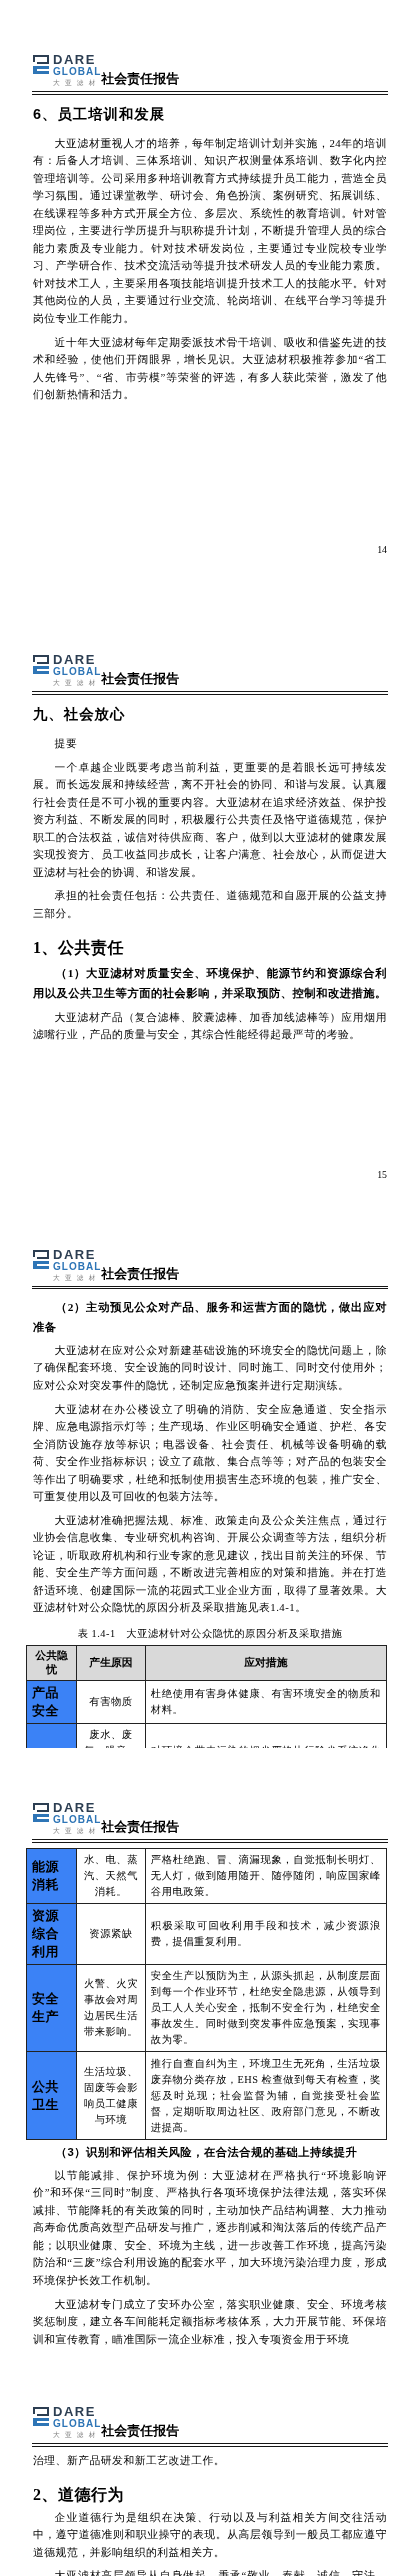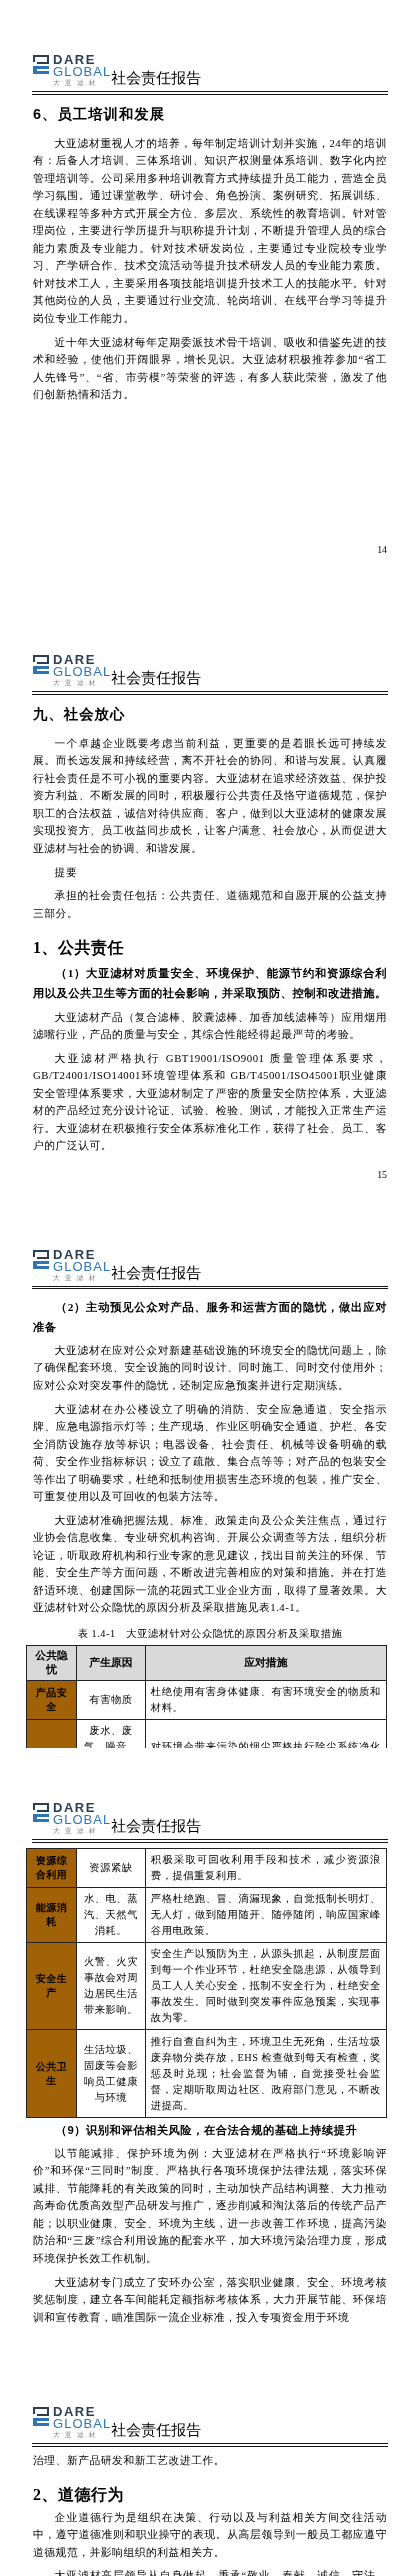--- a/index.html
+++ b/index.html
@@ -22,41 +22,41 @@
     padding:8.2px 25px 2.6px 33px;
     margin-top:45px;
   }
   .logo-row{display:flex;gap:4.6px;align-items:flex-start;}
   .logo-icon{width:15.5px;display:flex;flex-direction:column;gap:1.5px;padding-top:2.1px;flex:0 0 auto;}
   .ic-top{height:8.8px;border:2.6px solid var(--navy);box-sizing:border-box;position:relative;}
   .ic-top::after{content:"";position:absolute;left:-2.6px;bottom:-2.6px;width:4.6px;height:2.6px;background:#fff;}
   .ic-bot{height:8.8px;background:var(--blue);position:relative;}
   .ic-bot::after{content:"";position:absolute;left:4.1px;top:3.1px;right:0;height:2.6px;background:#fff;}
   .lg1{font-family:"Liberation Sans","DejaVu Sans",sans-serif;font-weight:700;font-size:13px;line-height:13px;color:var(--navy);letter-spacing:1.5px;}
-  .lg2{font-family:"Liberation Sans","DejaVu Sans",sans-serif;font-weight:400;font-size:13px;line-height:12px;color:var(--blue);letter-spacing:1px;}
+  .lg2{font-family:"Liberation Sans","DejaVu Sans",sans-serif;font-weight:700;font-size:10px;line-height:12px;color:var(--blue);letter-spacing:1px;}
   .lg3{font-family:"Liberation Sans","DejaVu Sans",sans-serif;font-weight:400;font-size:6.7px;line-height:8.8px;color:var(--gray);letter-spacing:5.2px;margin-top:1px;white-space:nowrap;}
-  .header-title{font-weight:400;font-size:15px;padding-right:45px;white-space:nowrap;}
+  .header-title{font-weight:700;font-size:13px;padding-right:45px;white-space:nowrap;}
   .double-rule{border-top:1px solid #151515;border-bottom:1px solid #151515;height:2.1px;margin:0 24px 0 32px;}
   .page-body{padding:5.2px 25px 0 33px;display:flex;flex-direction:column;}
   .h1{font-family:"Liberation Sans","DejaVu Sans",sans-serif;font-weight:700;font-size:14.4px;line-height:18.5px;letter-spacing:1px;margin:5.2px 0 11.3px;}
   .h2{font-weight:700;font-size:16px;line-height:15.5px;margin:11.3px 0 6.2px;letter-spacing:0.5px;}
   .hb{font-weight:700;font-size:11.3px;line-height:20px;text-indent:2em;text-align:justify;margin:2.1px 0 5.2px;letter-spacing:0.5px;}
   .hb.sans{font-family:"Liberation Sans","DejaVu Sans",sans-serif;}
   .p{font-size:10.8px;line-height:17.5px;text-align:justify;text-indent:2em;margin:0 0 6.2px;letter-spacing:0.5px;}
   .p.noind{text-indent:0;}
   .caption{text-align:center;font-size:10.3px;line-height:15.5px;margin:3.1px 0 3.1px;letter-spacing:0.5px;}
   table.concerns{border-collapse:collapse;width:calc(100% + 7.2px);margin-left:-7.2px;font-size:10.3px;table-layout:fixed;}
   table.concerns th,table.concerns td{border:1px solid #222;padding:3.1px 5.2px;vertical-align:middle;}
   table.concerns thead th{
     background:#d9d9d9;font-family:"Liberation Sans","DejaVu Sans",sans-serif;
     font-weight:700;font-size:10.8px;text-align:center;height:20.6px;
   }
   td.rowhead{
-    background:#a16207;font-family:"Liberation Sans","DejaVu Sans",sans-serif;
-    font-weight:700;font-size:10px;text-align:center;letter-spacing:0.5px;
+    background:#3b82f6;font-family:"Liberation Sans","DejaVu Sans",sans-serif;
+    font-weight:700;font-size:13px;text-align:left;letter-spacing:0.5px;
   }
   td.mid{text-align:center;line-height:16px;letter-spacing:0.5px;}
   td.wide{text-align:justify;line-height:16px;letter-spacing:0.5px;}
   .col1{width:14%;} .col2{width:19%;} .col3{width:67%;}
   .pagenum{margin-top:auto;text-align:right;font-size:9.8px;}
 </style>
 </head>
 <body>
 
 <div id="document-root">
@@ -94,27 +94,26 @@
             <div class="lg1">DARE</div>
             <div class="lg2">GLOBAL</div>
             <div class="lg3">大亚滤材</div>
           </div>
         </div>
         <div class="header-title">社会责任报告</div>
       </div>
       <div class="double-rule"></div>
       <div class="page-body" style="flex: 1 1 auto; min-height: 0px;">
         <div class="h1">九、社会放心</div>
+        <div class="p">提要</div>
         <div class="p">一个卓越企业既要考虑当前利益，更重要的是着眼长远可持续发展。而长远发展和持续经营，离不开社会的协同、和谐与发展。认真履行社会责任是不可小视的重要内容。大亚滤材在追求经济效益、保护投资方利益、不断发展的同时，积极履行公共责任及恪守道德规范，保护职工的合法权益，诚信对待供应商、客户，做到以大亚滤材的健康发展实现投资方、员工收益同步成长，让客户满意、社会放心，从而促进大亚滤材与社会的协调、和谐发展。</div>
-        <div class="p">提要</div>
         <div class="p">承担的社会责任包括：公共责任、道德规范和自愿开展的公益支持三部分。</div>
         <div class="h2">1、公共责任</div>
         <div class="hb">（1）大亚滤材对质量安全、环境保护、能源节约和资源综合利用以及公共卫生等方面的社会影响，并采取预防、控制和改进措施。</div>
         <div class="p">大亚滤材产品（复合滤棒、胶囊滤棒、加香加线滤棒等）应用烟用滤嘴行业，产品的质量与安全，其综合性能经得起最严苛的考验。</div>
-        <div class="p">大亚滤材严格执行 GBT19001/ISO9001 质量管理体系要求，GB/T24001/ISO14001环境管理体系和 GB/T45001/ISO45001职业健康安全管理体系要求，大亚滤材制定了严密的质量安全防控体系，大亚滤材的产品经过充分设计论证、试验、检验、测试，才能投入正常生产运行。大亚滤材在积极推行安全体系标准化工作，获得了社会、员工、客户的广泛认可。</div>
         <div class="pagenum" style="padding-bottom: 15.5px;">15</div>
       </div>
     </section>
     <section class="page" style="height: 553px;">
       <div class="page-header">
         <div class="logo-row">
           <div class="logo-icon">
             <div class="ic-top"></div>
             <div class="ic-bot"></div>
           </div>
@@ -179,42 +178,42 @@
       <div class="double-rule"></div>
       <div class="page-body" style="flex: 1 1 auto; min-height: 0px;">
         <table class="concerns">
           <colgroup>
             <col class="col1">
             <col class="col2">
             <col class="col3">
           </colgroup>
           <tbody>
             <tr>
+              <td class="rowhead">能源消耗</td>
+              <td class="mid">水、电、蒸汽、天然气消耗。</td>
+              <td class="wide">严格杜绝跑、冒、滴漏现象，自觉抵制长明灯、无人灯，做到随用随开、随停随闭，响应国家峰谷用电政策。</td>
+            </tr>
+            <tr>
               <td class="rowhead">资源综合利用</td>
               <td class="mid">资源紧缺</td>
               <td class="wide">积极采取可回收利用手段和技术，减少资源浪费，提倡重复利用。</td>
             </tr>
             <tr>
-              <td class="rowhead">能源消耗</td>
-              <td class="mid">水、电、蒸汽、天然气消耗。</td>
-              <td class="wide">严格杜绝跑、冒、滴漏现象，自觉抵制长明灯、无人灯，做到随用随开、随停随闭，响应国家峰谷用电政策。</td>
-            </tr>
-            <tr>
               <td class="rowhead">安全生产</td>
               <td class="mid">火警、火灾事故会对周边居民生活带来影响。</td>
               <td class="wide">安全生产以预防为主，从源头抓起，从制度层面到每一个作业环节，杜绝安全隐患源，从领导到员工人人关心安全，抵制不安全行为，杜绝安全事故发生。同时做到突发事件应急预案，实现事故为零。</td>
             </tr>
             <tr>
               <td class="rowhead">公共卫生</td>
               <td class="mid">生活垃圾、固废等会影响员工健康与环境</td>
               <td class="wide">推行自查自纠为主，环境卫生无死角，生活垃圾废弃物分类存放，EHS 检查做到每天有检查，奖惩及时兑现；社会监督为辅，自觉接受社会监督，定期听取周边社区、政府部门意见，不断改进提高。</td>
             </tr>
           </tbody>
         </table>
-        <div class="hb sans">（9）识别和评估相关风险，在合法合规的基础上持续提升</div>
+        <div class="hb sans">（3）识别和评估相关风险，在合法合规的基础上持续提升</div>
         <div class="p">以节能减排、保护环境为例：大亚滤材在严格执行“环境影响评价”和环保“三同时”制度、严格执行各项环境保护法律法规，落实环保减排、节能降耗的有关政策的同时，主动加快产品结构调整、大力推动高寿命优质高效型产品研发与推广，逐步削减和淘汰落后的传统产品产能；以职业健康、安全、环境为主线，进一步改善工作环境，提高污染防治和“三废”综合利用设施的配套水平，加大环境污染治理力度，形成环境保护长效工作机制。</div>
         <div class="p">大亚滤材专门成立了安环办公室，落实职业健康、安全、环境考核奖惩制度，建立各车间能耗定额指标考核体系，大力开展节能、环保培训和宣传教育，瞄准国际一流企业标准，投入专项资金用于环境</div>
       </div>
     </section>
     <section class="page" style="height: 599px;">
       <div class="page-header">
         <div class="logo-row">
           <div class="logo-icon">
             <div class="ic-top"></div>
             <div class="ic-bot"></div>

